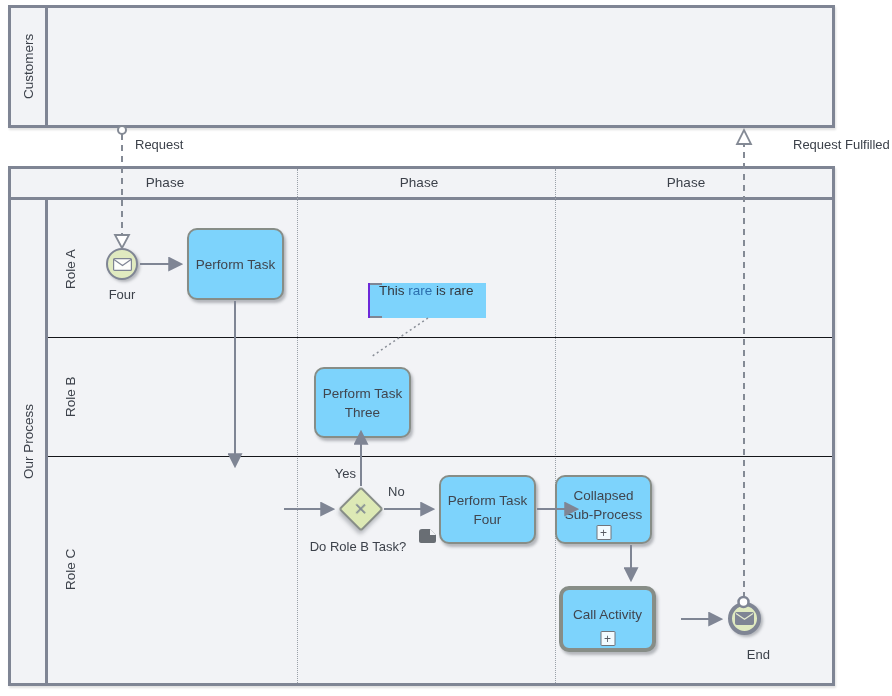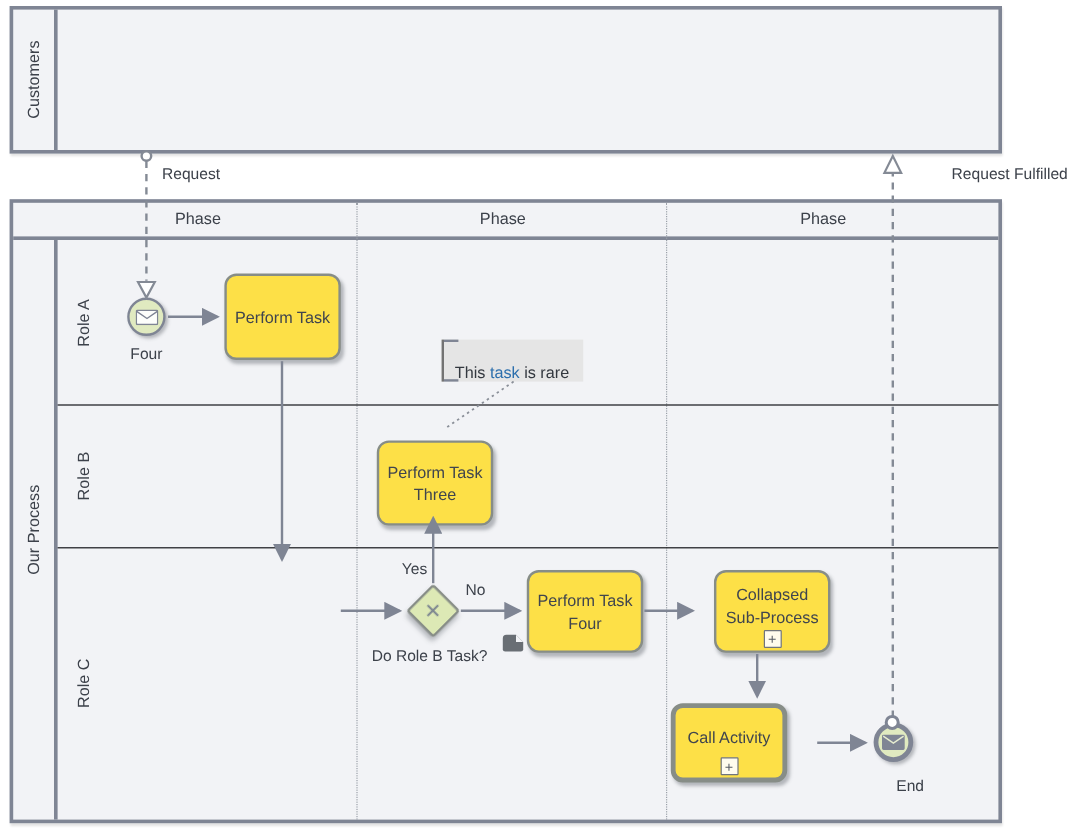--- a/index.html
+++ b/index.html
@@ -15,21 +15,21 @@
   .phase-divider { position:absolute; width:0; border-left:1px dotted #9aa0a8; }
 
   .vlabel { position:absolute; display:flex; align-items:center; justify-content:center;
             writing-mode:vertical-rl; transform:rotate(180deg);
             font-size:13.5px; color:#3c414a; }
   .phase-label { position:absolute; top:173px; height:20px; line-height:20px;
                  text-align:center; font-size:13.5px; color:#3c414a; }
 
   .task { position:absolute; display:flex; align-items:center; justify-content:center;
           text-align:center; font-size:13.5px; line-height:19px; color:#40454e;
-          background:#fde047; border:2px solid #878d87; border-radius:10px;
+          background:#7dd3fc; border:2px solid #878d87; border-radius:10px;
           box-shadow:2px 3px 3px rgba(60,65,75,0.35); padding:2px 6px; z-index:2; }
   .task.thick { border-width:4px; }
   .task .link-text { color:#2c6fad; }
 
   .plus-marker { position:absolute; left:50%; transform:translateX(-50%); bottom:2px;
                  width:15px; height:15px; border:1px solid #70757c; background:rgba(255,255,255,0.9);
                  display:flex; align-items:center; justify-content:center;
                  font-size:12px; color:#565b63; border-radius:1px; line-height:1; }
 
   .event { position:absolute; border-radius:50%; background:#e0eac0; border:2px solid #7f8594;
@@ -40,22 +40,22 @@
   .gateway { position:absolute; left:345px; top:493px; width:32px; height:32px;
              background:#dde9b5; border:2px solid #878d87; border-radius:3px;
              transform:rotate(45deg); z-index:2;
              filter:drop-shadow(2px 3px 2px rgba(60,65,75,0.35));
              display:flex; align-items:center; justify-content:center; }
   .gateway .x-mark { transform:rotate(-45deg); font-size:17px; font-weight:bold;
                      color:#7d8690; line-height:1; }
 
   .flow-label { position:absolute; font-size:13px; color:#3c414a; z-index:6; white-space:nowrap; }
 
-  .annotation { position:absolute; left:368px; top:283px; height:35px; background:#e5e5e5;
-                border-left:2px solid #737373; display:flex; align-items:flex-end;
+  .annotation { position:absolute; left:368px; top:283px; height:35px; background:#7dd3fc;
+                border-left:2px solid #6d28d9; display:flex; align-items:flex-start;
                 padding:0 12px 0 9px; font-size:13.5px; color:#33383f; z-index:4; white-space:pre; }
   .annotation::before, .annotation::after { content:""; position:absolute; left:0; width:12px;
                 height:2px; background:#7f8594; }
   .annotation::before { top:0; }
   .annotation::after { bottom:0; }
   .annotation .link-text { color:#2c6fad; }
 
   #connector-layer { position:absolute; left:0; top:0; z-index:5; pointer-events:none; }
 </style>
 </head>
@@ -102,21 +102,21 @@
 
 
   <div class="task" style="left:314px; top:367px; width:97px; height:71px;">
     <span>Perform Task Three</span>
   </div>
 
   <div class="task" style="left:439px; top:475px; width:97px; height:69px;">
     <span>Perform Task Four</span>
   </div>
 
-  <div class="task" style="left:595px; top:475px; width:97px; height:69px; padding-bottom:12px;">
+  <div class="task" style="left:555px; top:475px; width:97px; height:69px; padding-bottom:12px;">
     <span>Collapsed Sub-Process</span>
     <span class="plus-marker">+</span>
   </div>
 
   <div class="task thick" style="left:559px; top:586px; width:97px; height:66px; padding-bottom:12px;">
     <span>Call Activity</span>
     <span class="plus-marker">+</span>
   </div>
 
   <div class="gateway">
@@ -133,21 +133,21 @@
         <path d="M1,1.5 L9.5,7.2 L18,1.5" fill="none" stroke="#e6ecd0" stroke-width="1.3"></path>
       </svg>
     </span>
   </div>
   <div class="flow-label" style="left:720px; top:647px; width:50px; text-align:right;">End</div>
 
   <div class="flow-label" style="left:135px; top:137px;">Request</div>
   <div class="flow-label" style="left:777px; top:137px;margin-left:16px;">Request Fulfilled</div>
 
   <div class="annotation">
-    <span>This </span><span class="link-text">task</span><span> is rare</span>
+    <span>This </span><span class="link-text">rare</span><span> is rare</span>
   </div>
 
   <svg id="connector-layer" width="892" height="696" viewBox="0 0 892 696">
     <defs>
       <marker id="arr" viewBox="0 0 10 10" refX="8.5" refY="5" markerWidth="7.5" markerHeight="7.5" orient="auto-start-reverse">
         <path d="M0,0 L10,5 L0,10 z" fill="#7f8594"></path>
       </marker>
     </defs>
 
     <g stroke="#7f8594" stroke-width="2" fill="none">

